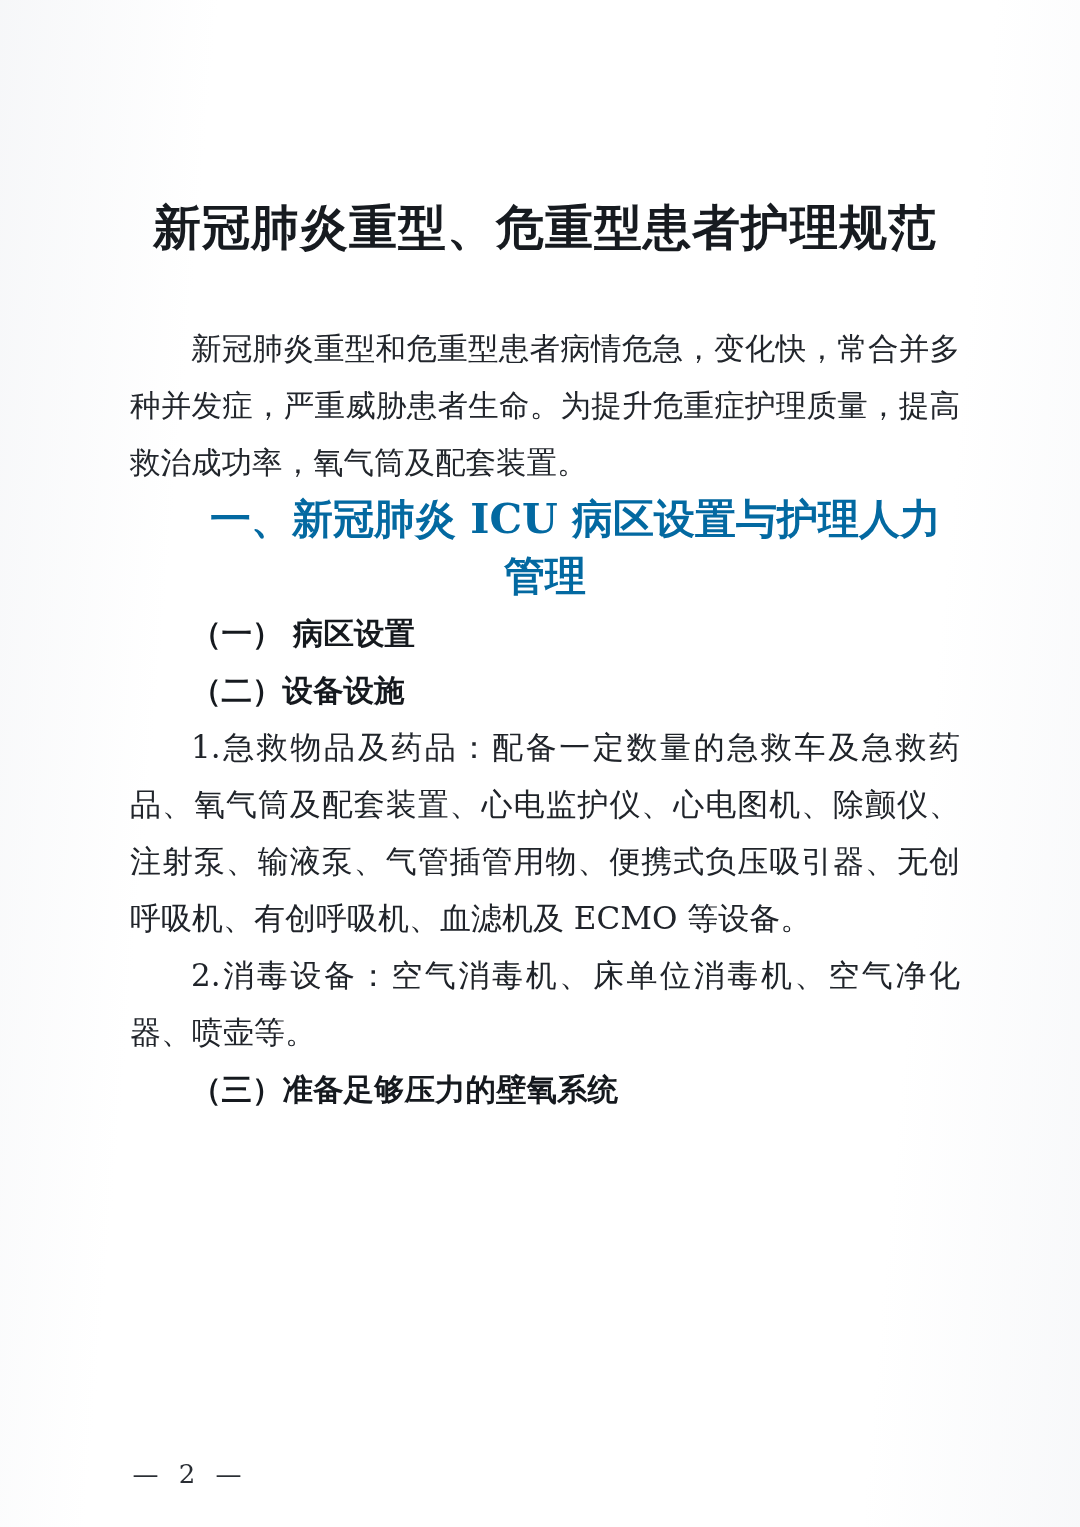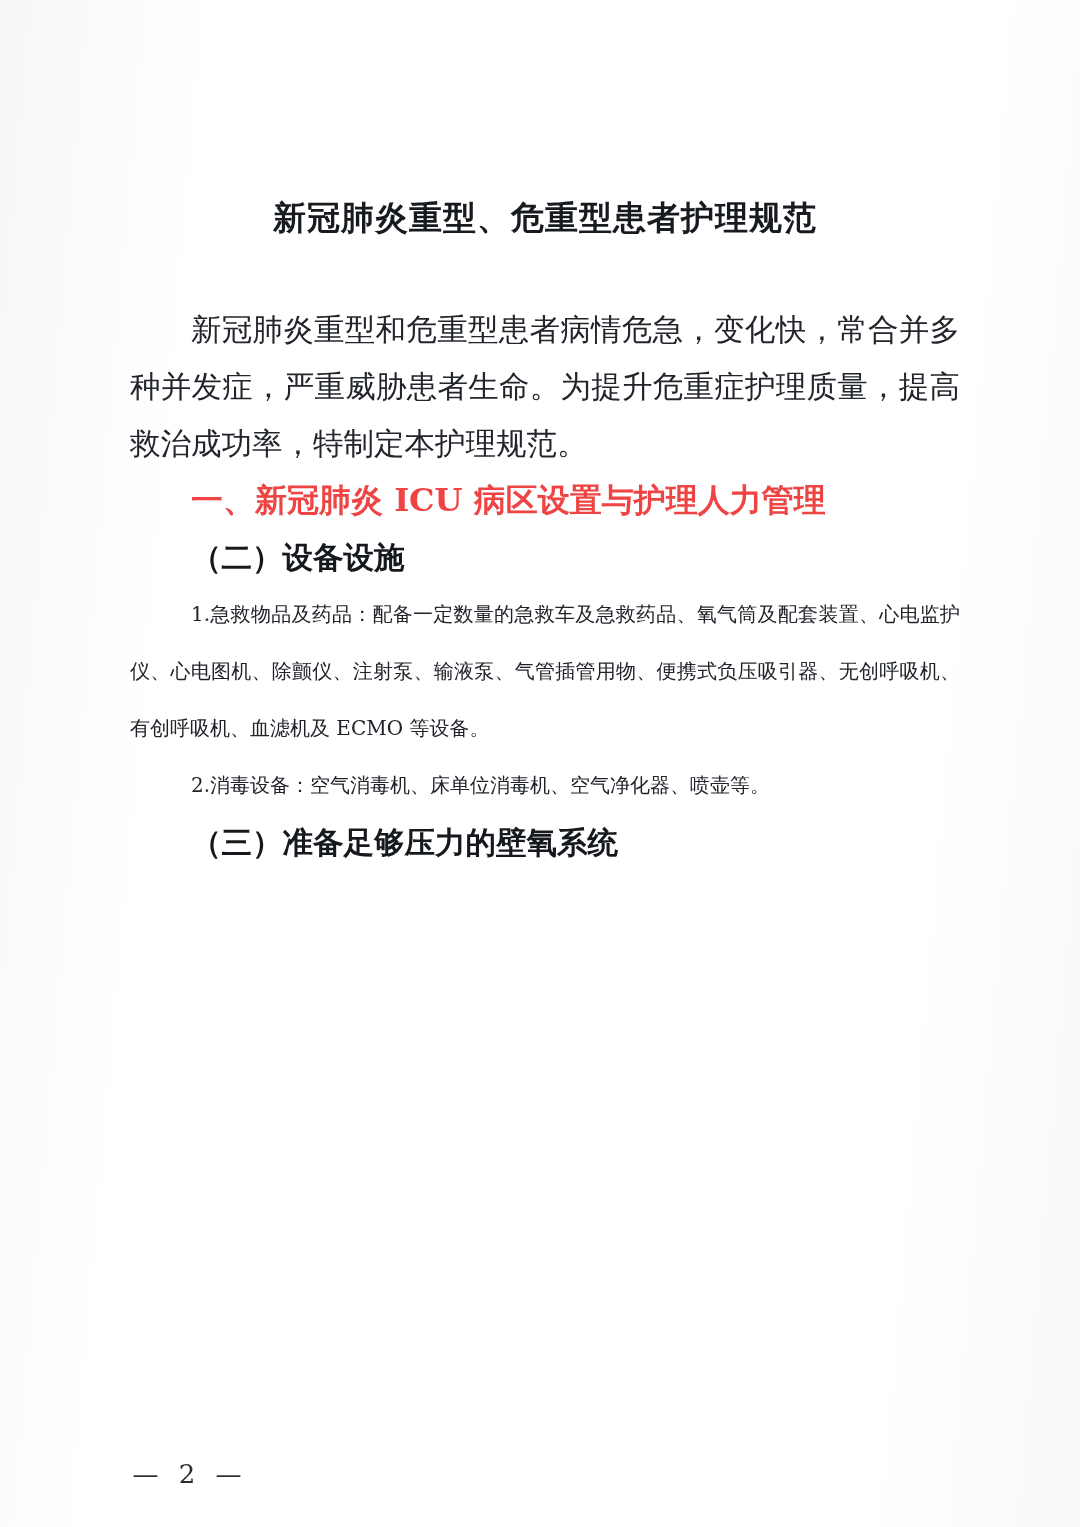--- a/index.html
+++ b/index.html
@@ -27,21 +27,21 @@
   .content {
     position: absolute;
     left: 130px;
     top: 0;
     width: 830px;
   }
 
   .doc-title {
     margin-top: 196px;
     text-align: center;
-    font-size: 33px;
+    font-size: 48px;
     font-weight: bold;
     letter-spacing: 1px;
     color: #171b20;
     font-family: "DejaVu Serif", "Liberation Serif", serif;
   }
 
   .para {
     font-size: 30.5px;
     line-height: 57px;
     text-align: justify;
@@ -52,39 +52,40 @@
 
   .para.indent {
     text-indent: 61px;
   }
 
   .first-para {
     margin-top: 60px;
   }
 
   .heading {
-    font-size: 32px;
+    font-size: 41px;
     line-height: 57px;
     font-weight: bold;
     text-indent: 61px;
-    color: #ef4444;
+    color: #0369a1;
     margin: 0;
+    text-align: center;
   }
 
   .heading-sub {
     font-size: 30.5px;
     line-height: 57px;
     font-weight: bold;
     text-indent: 61px;
     color: #15191e;
     margin: 0;
   }
 
   .list-item {
-    font-size: 20px;
+    font-size: 31px;
     line-height: 57px;
     text-indent: 61px;
     text-align: justify;
     text-justify: inter-ideograph;
     margin: 0;
   }
 
   .page-number {
     position: absolute;
     left: 0;
@@ -103,24 +104,25 @@
 </style>
 </head>
 <body>
 
 <div class="page"></div>
 
 <div class="content">
 
   <h1 class="doc-title">新冠肺炎重型、危重型患者护理规范</h1>
 
-  <p class="para indent first-para">新冠肺炎重型和危重型患者病情危急，变化快，常合并多种并发症，严重威胁患者生命。为提升危重症护理质量，提高救治成功率，特制定本护理规范。</p>
+  <p class="para indent first-para">新冠肺炎重型和危重型患者病情危急，变化快，常合并多种并发症，严重威胁患者生命。为提升危重症护理质量，提高救治成功率，氧气筒及配套装置。</p>
 
   <p class="heading">一、新冠肺炎 ICU 病区设置与护理人力管理</p>
 
+  <p class="heading-sub">（一） 病区设置</p>
 
 
   <p class="heading-sub">（二）设备设施</p>
 
   <p class="list-item">1.急救物品及药品：配备一定数量的急救车及急救药品、氧气筒及配套装置、心电监护仪、心电图机、除颤仪、注射泵、输液泵、气管插管用物、便携式负压吸引器、无创呼吸机、有创呼吸机、血滤机及 ECMO 等设备。</p>
 
   <p class="list-item">2.消毒设备：空气消毒机、床单位消毒机、空气净化器、喷壶等。</p>
 
 
 

